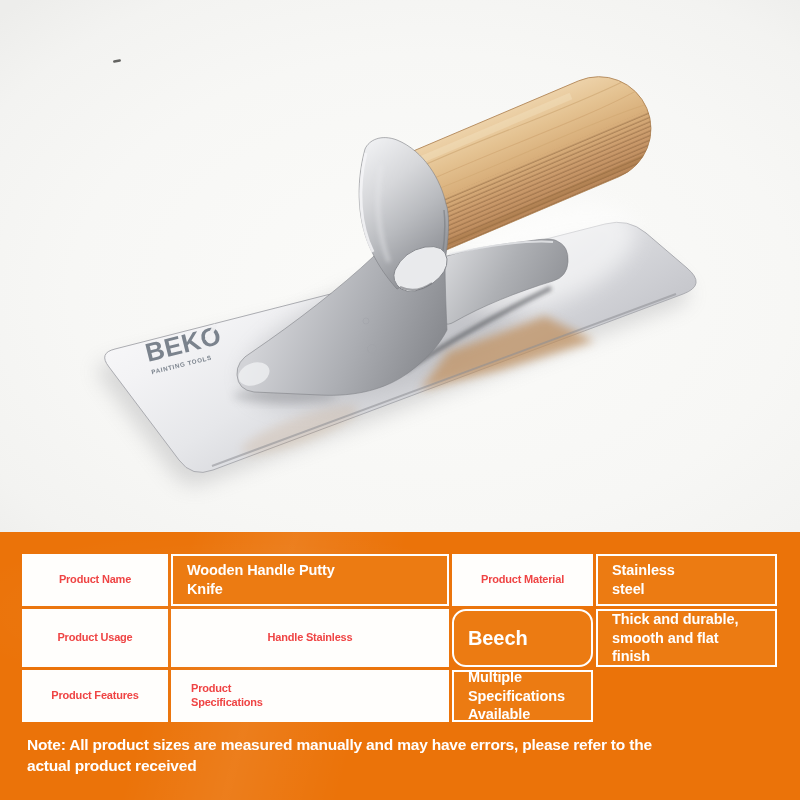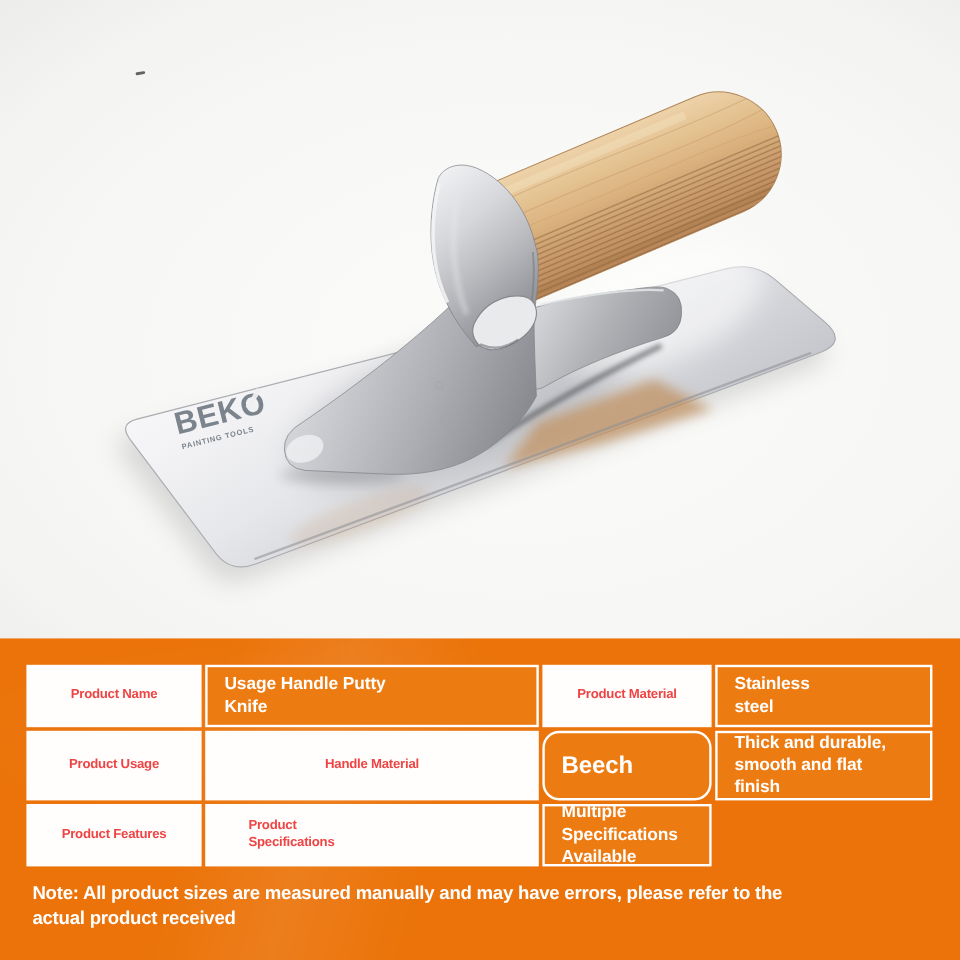--- a/index.html
+++ b/index.html
@@ -30,21 +30,21 @@
     gap:3px;
   }
   .cell{box-sizing:border-box;}
   .label-cell{
     background:#FFFEFC;
     display:flex;align-items:center;justify-content:center;
     color:#ef4444;font-weight:bold;font-size:11px;letter-spacing:-0.2px;
     text-align:center;line-height:1.25;white-space:pre-line;
   }
   .label-cell.left-align{
-    justify-content:flex-start;text-align:left;padding-left:36px;
+    justify-content:flex-start;text-align:left;padding-left:20px;
   }
   .value-cell{
     background:#EC7B12;
     border:2px solid #FFFFFF;
     display:flex;align-items:center;
     padding-left:14px;padding-right:6px;
     color:#FFFFFF;font-weight:bold;font-size:14.5px;letter-spacing:-0.1px;
     line-height:1.3;white-space:pre-line;
   }
   .value-cell.big{font-size:20px;border-radius:14px;}
@@ -177,28 +177,28 @@
       <path d="M395,270 Q404,251 425,247 Q445,244 447,259 Q448,272 433,283 Q413,296 401,289 Q391,281 395,270 Z" fill="#EEEFF1" stroke="#85878C" stroke-width="1" opacity="0.95"></path>
       <path d="M400,287 Q416,294 432,283" stroke="#6F7176" stroke-width="2" fill="none" opacity="0.6"></path>
     </g>
   </svg>
 </div>
 
 <div class="info-section">
   <div class="spec-table">
 
     <div class="cell label-cell">Product Name</div>
-    <div class="cell value-cell">Usage Handle Putty
+    <div class="cell value-cell">Wooden Handle Putty
 Knife</div>
     <div class="cell label-cell">Product Material</div>
     <div class="cell value-cell">Stainless
 steel</div>
 
     <div class="cell label-cell">Product Usage</div>
-    <div class="cell label-cell">Handle Material</div>
+    <div class="cell label-cell">Handle Stainless</div>
     <div class="cell value-cell big">Beech</div>
 
     <div class="cell value-cell">Thick and durable, smooth and flat
 finish</div>
     <div class="cell label-cell">Product Features</div>
     <div class="cell label-cell left-align">Product
 Specifications</div>
     <div class="cell value-cell">Multiple Specifications
 Available</div>
   </div>

